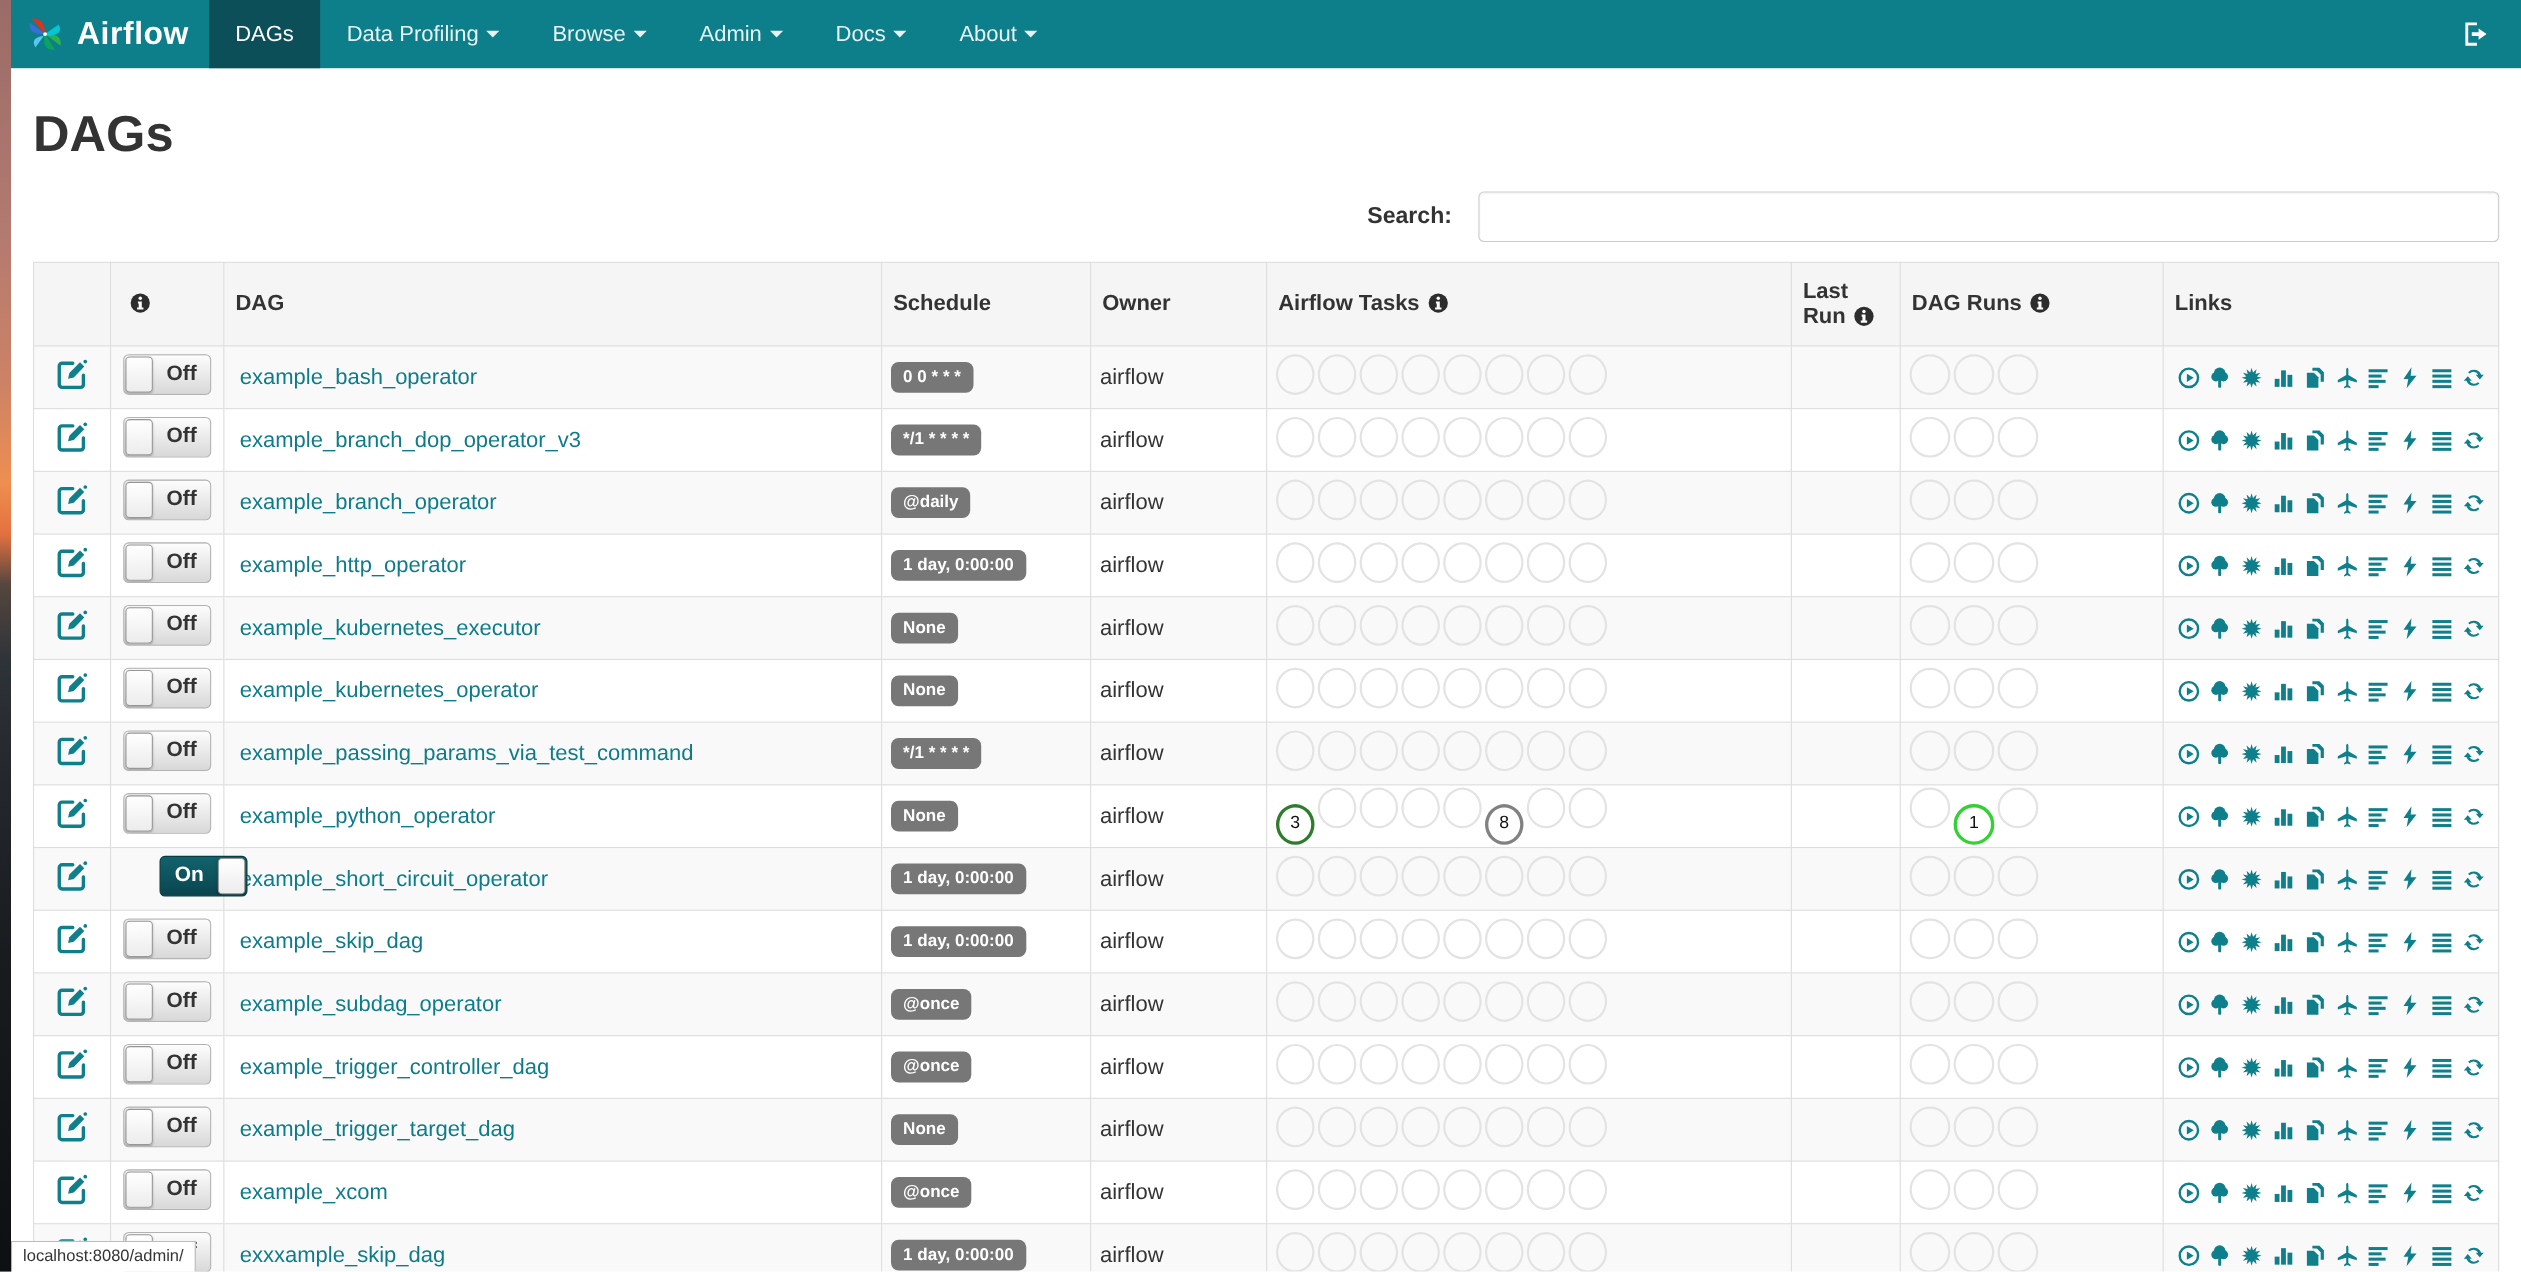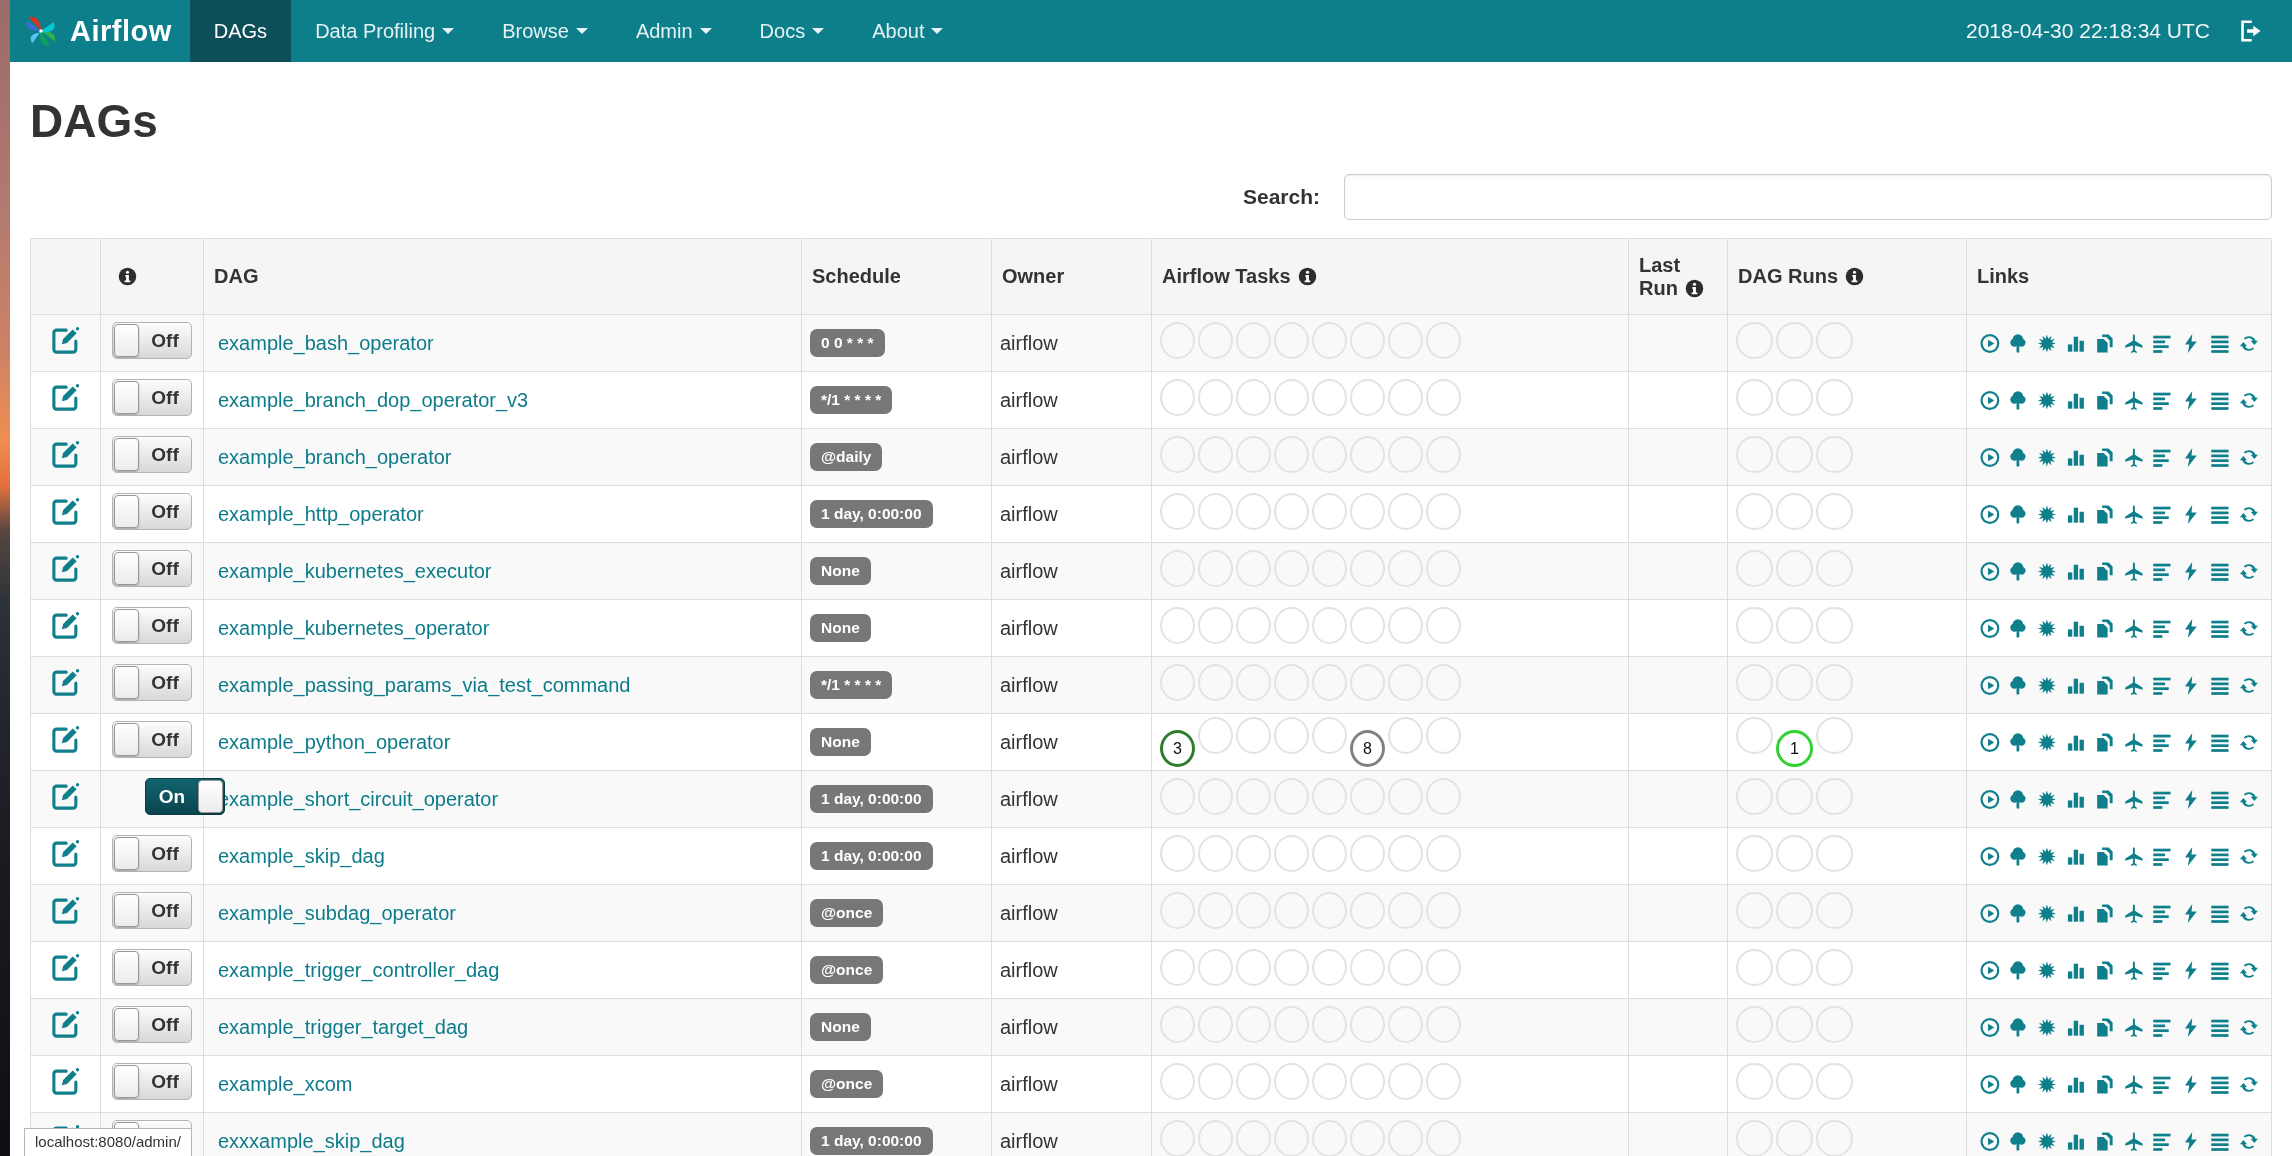--- a/index.html
+++ b/index.html
@@ -70,21 +70,21 @@
   .circle.has-count { border-width:3px; font-weight:normal; }
 
   
   .links-wrap { display:flex; align-items:center; justify-content:center; }
   .link-ic { color:#0e7f8b; margin:0 3.5px; cursor:pointer; display:inline-block; }
 
   
   .edit-ic { color:#0e7f8b; cursor:pointer; display:inline-block; }
 
   
-  .status-bar { position:fixed; left:24px; bottom:0; background:#fff; border:1px solid #b5b5b5; border-bottom:none;
+  .status-bar { position:fixed; left:10px; bottom:0; background:#fff; border:1px solid #b5b5b5; border-bottom:none;
     padding:4px 10px 6px; font-size:15px; color:#333; z-index:60; }
 </style>
 </head>
 <body>
 
 <svg width="0" height="0" style="position:absolute">
   <defs>
     <symbol id="i-play-circle" viewBox="0 0 24 24">
       <circle cx="12" cy="12" r="9.2" fill="none" stroke="currentColor" stroke-width="2.4"></circle>
       <polygon points="10,7.8 10,16.2 16.8,12" fill="currentColor"></polygon>
@@ -179,21 +179,20 @@
     </div>
   <div class="nav-item">
       <span>Docs</span>
       <span class="caret"></span>
     </div>
   <div class="nav-item">
       <span>About</span>
       <span class="caret"></span>
     </div>
   <div class="nav-spacer"></div>
-  <div class="navbar-clock">2018-04-30 22:18:34 UTC</div>
   <div class="logout">
     <svg width="28" height="28" viewBox="0 0 24 24">
         <use href="#i-logout"></use>
       </svg>
   </div>
 </div>
 
 <div class="content">
   <h1 class="page-title">DAGs</h1>
 

